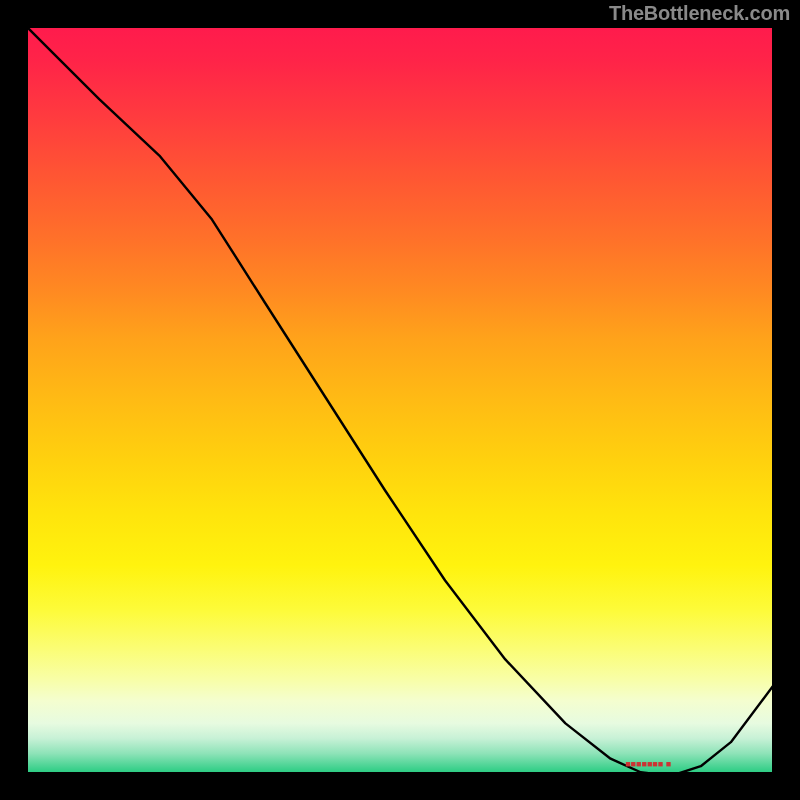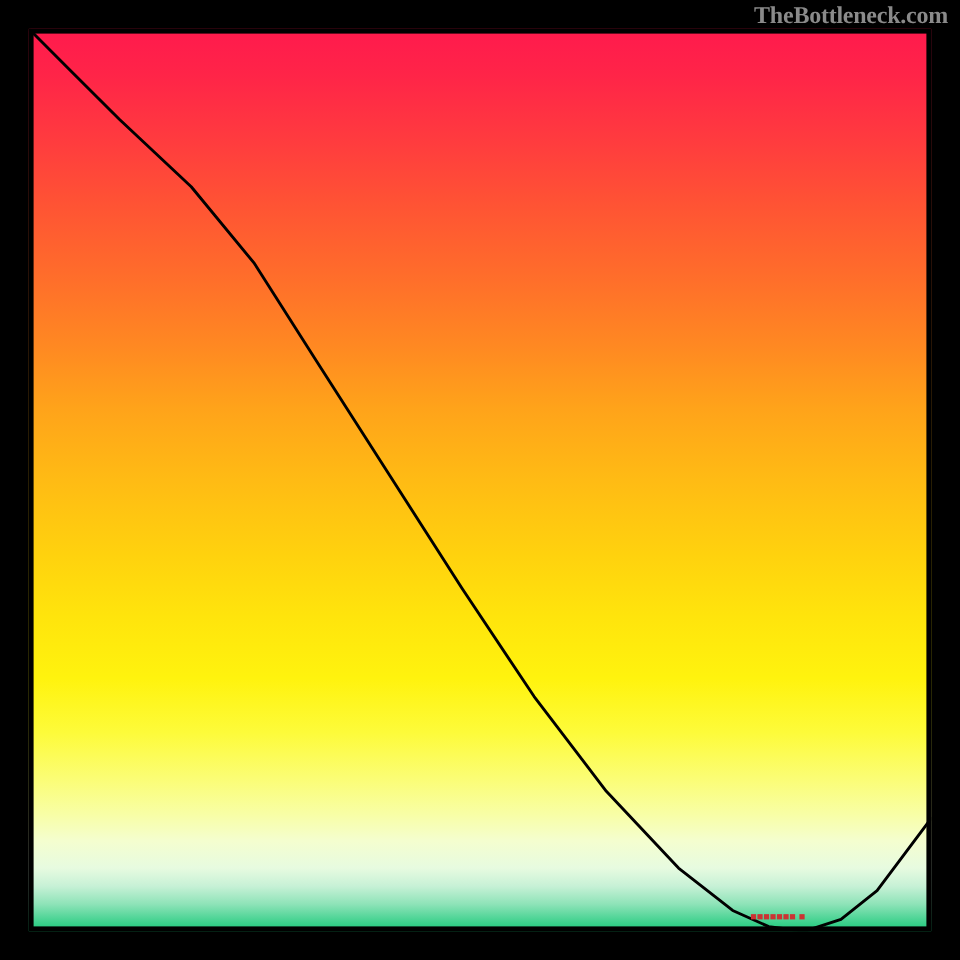--- a/index.html
+++ b/index.html
@@ -58,21 +58,21 @@
     position: absolute;
     left: 24px;
     top: 24px;
     width: 752px;
     height: 752px;
   }
   .watermark {
     position: absolute;
     top: 2px;
     right: 10px;
-    font-family: Liberation Serif, serif;
+    font-family: Liberation Sans, sans-serif;
     font-size: 20px;
     font-weight: bold;
     color: #8a8a8a;
     letter-spacing: -0.2px;
   }
   .marker-label {
     font-family: Arial, Helvetica, sans-serif;
     font-size: 9px;
     font-weight: bold;
     fill: #cc3333;

